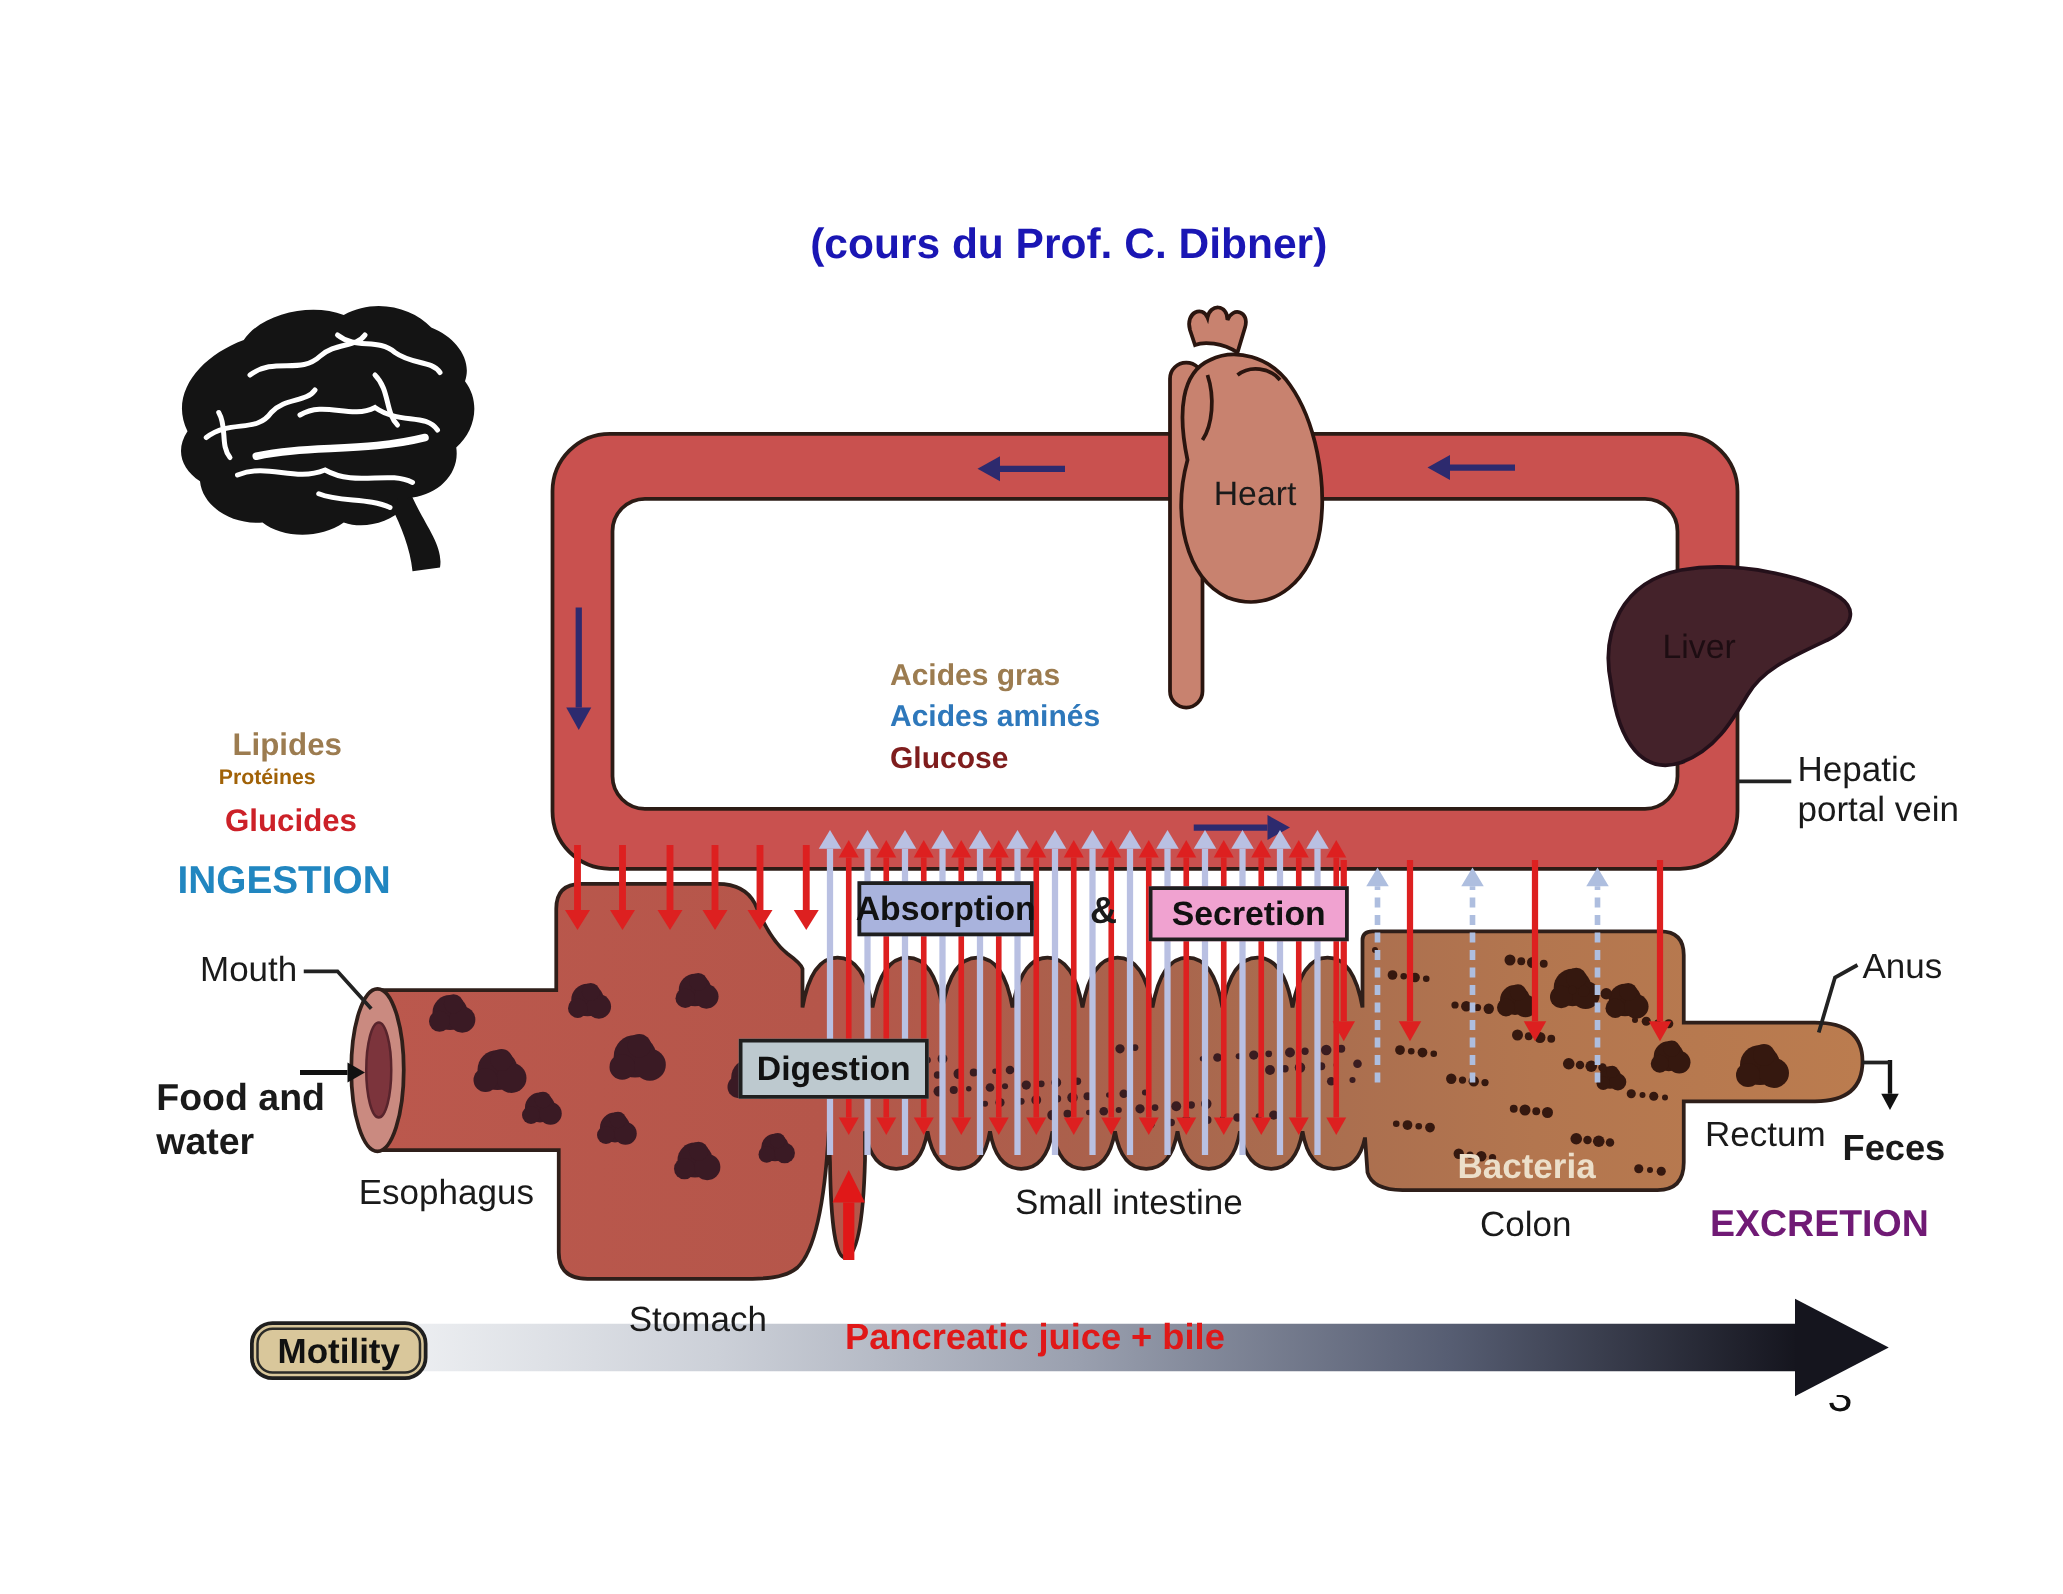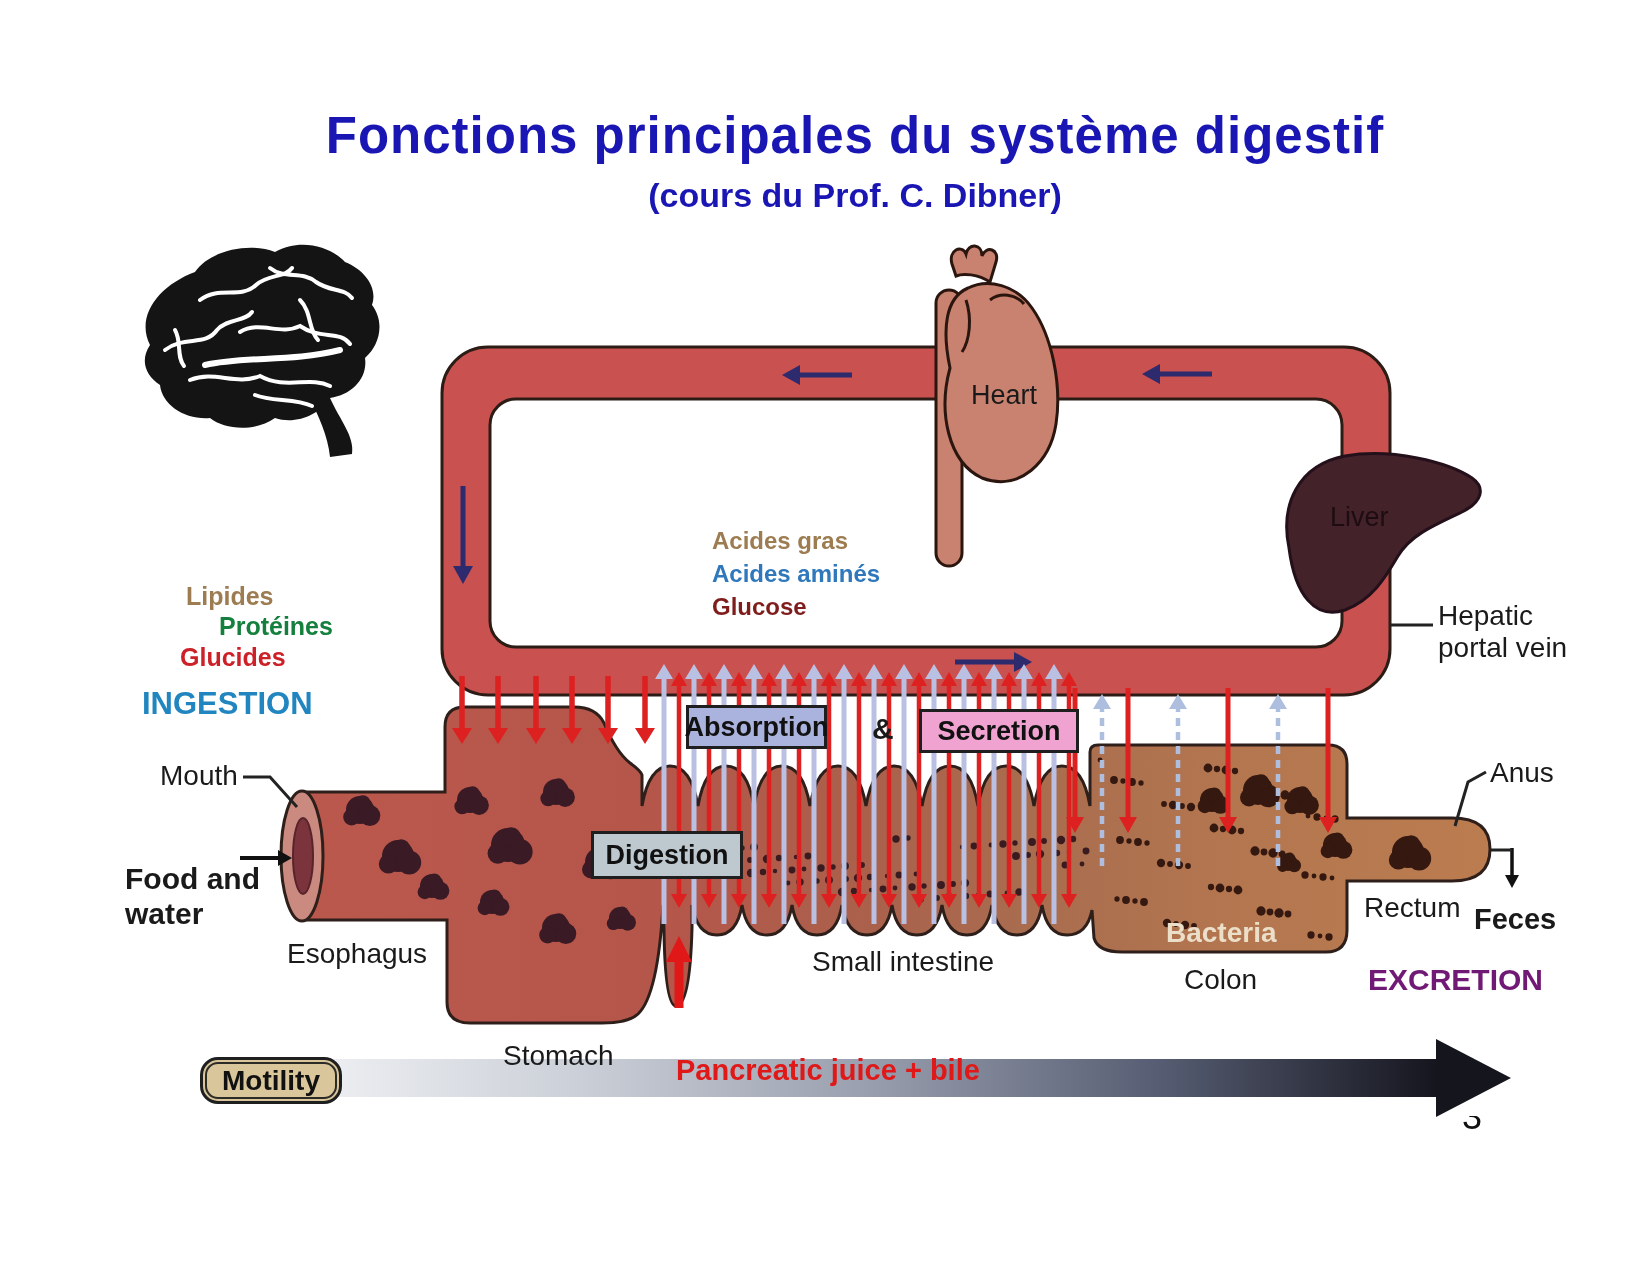--- a/index.html
+++ b/index.html
@@ -400,42 +400,41 @@
         <path d="M190,380 C215,370 235,386 260,376 C285,390 310,376 330,386"></path>
         <path d="M240,332 C260,320 280,336 300,326 C320,340 340,330 350,344"></path>
         <path d="M175,330 C182,342 176,356 184,366"></path>
         <path d="M300,300 C312,312 308,330 318,340"></path>
         <path d="M205,365 C245,356 292,362 340,350" stroke-width="6"></path>
         <path d="M255,395 C272,402 295,398 312,406"></path>
       </g>
     </g>
   </svg>
 
-  <div class="title">Fonctions principales du système digestif</div>
   <div class="subtitle">(cours du Prof. C. Dibner)</div>
 
   <div id="absorption-box" class="procbox">
     <span>Absorption</span>
     </div>
   <div class="lbl bold" style="left:872px;top:712px;font-size:30px;">&amp;</div>
   <div id="secretion-box" class="procbox">
     <span>Secretion</span>
     </div>
   <div id="digestion-box" class="procbox">
     <span>Digestion</span>
     </div>
 
   <div id="motility-bar"></div>
   <div id="motility-head"></div>
   <div id="motility-box" class="procbox">
     <span>Motility</span>
     </div>
 
   <div class="lbl bold" style="left:186px;top:582px;font-size:25px;color:#9c7c50;">Lipides</div>
-  <div class="lbl bold" style="left:175px;top:612px;font-size:25px;color:#15803d;margin-left:44px;">Protéines</div>
+  <div class="lbl bold" style="left:175px;top:612px;font-size:17px;color:#a16207;">Protéines</div>
   <div class="lbl bold" style="left:180px;top:643px;font-size:25px;color:#cc2128;">Glucides</div>
   <div class="lbl bold" style="left:142px;top:686px;font-size:31px;color:#2186c0;">INGESTION</div>
 
   <div class="lbl bold" style="left:712px;top:527px;font-size:24px;color:#9c7c50;">Acides gras</div>
   <div class="lbl bold" style="left:712px;top:560px;font-size:24px;color:#2e78bb;">Acides aminés</div>
   <div class="lbl bold" style="left:712px;top:593px;font-size:24px;color:#7f1d1d;">Glucose</div>
 
   <div class="lbl" style="left:971px;top:380px;font-size:27px;">Heart</div>
   <div class="lbl" style="left:1330px;top:502px;font-size:27px;color:#1d0d12;">Liver</div>
   <div class="lbl" style="left:1438px;top:600px;">

